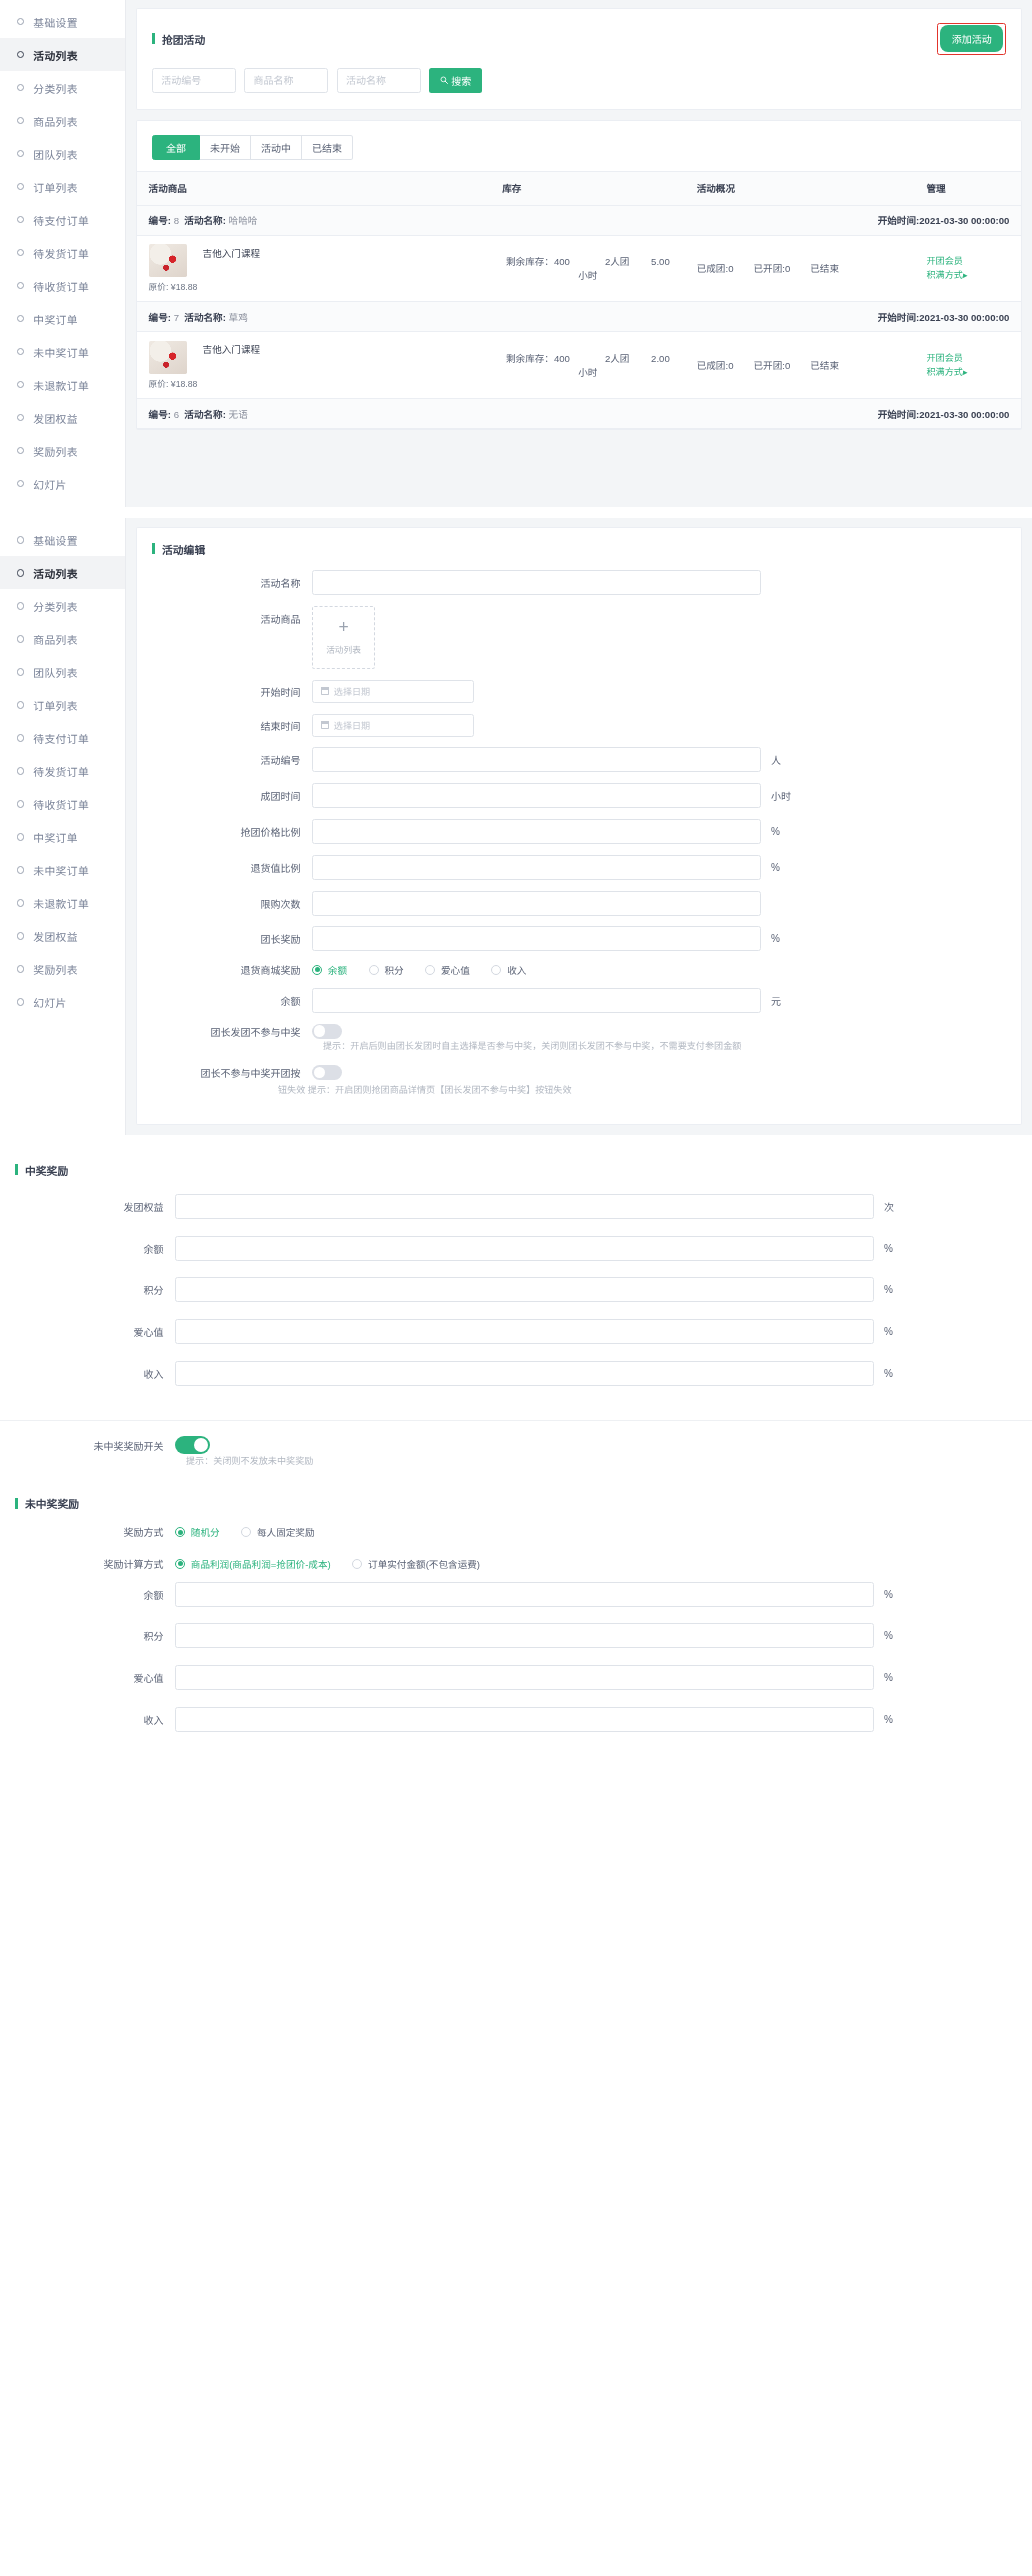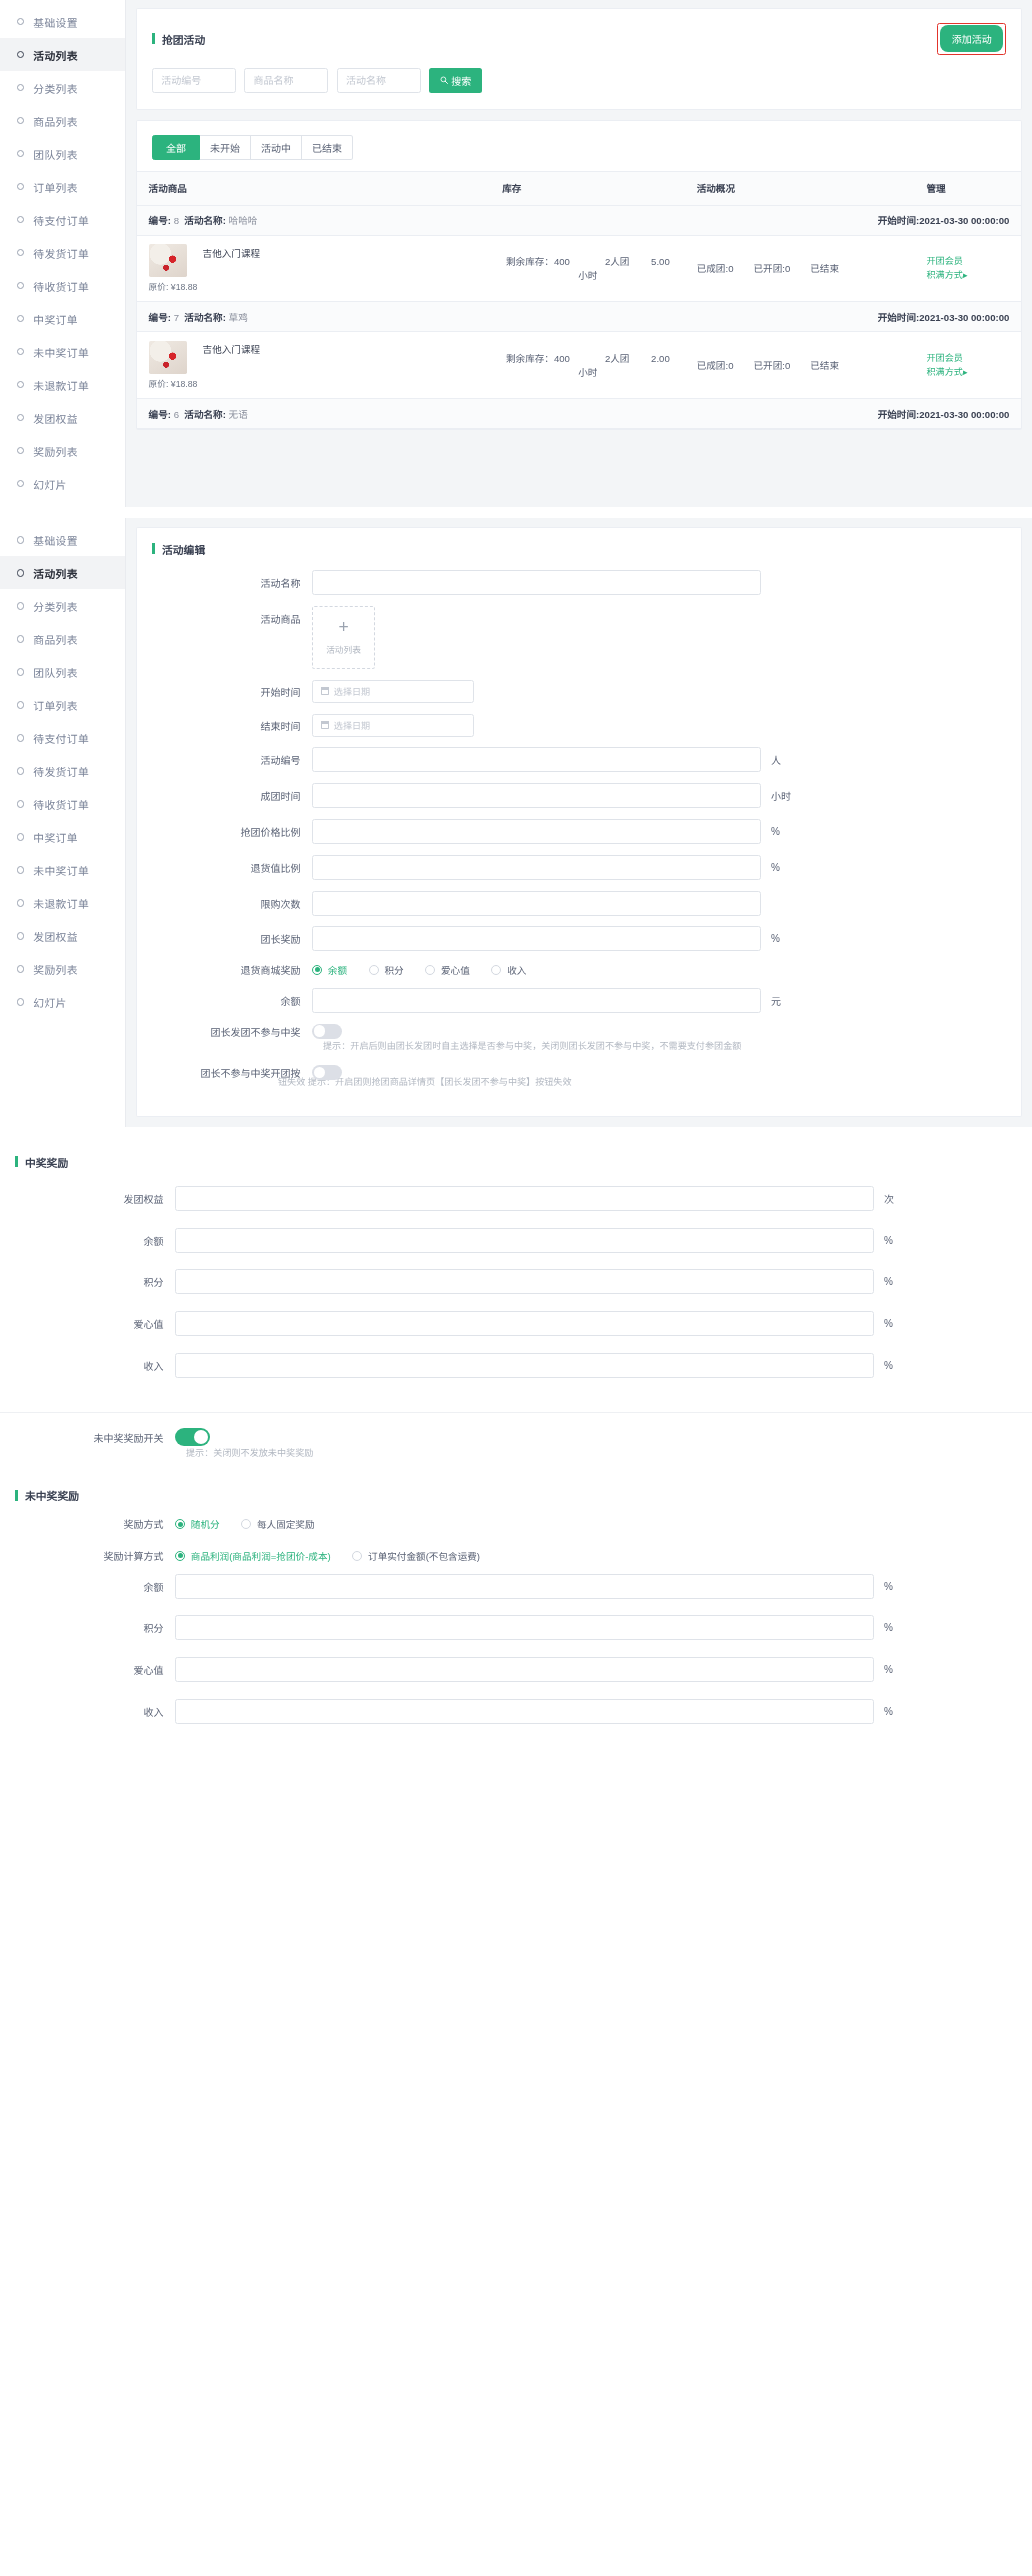--- a/index.html
+++ b/index.html
@@ -680,21 +680,21 @@
           </div>
 
           <div class="frm-row" style="margin-bottom:5px;">
             <div class="frm-label">团长发团不参与中奖</div>
             <div class="frm-ctrl">
               <div class="sw"></div>
             </div>
           </div>
           <div class="hint">提示：开启后则由团长发团时自主选择是否参与中奖，关闭则团长发团不参与中奖，不需要支付参团金额</div>
 
-          <div class="frm-row" style="margin-bottom:0;">
+          <div class="frm-row" style="margin-bottom:8px;">
             <div class="frm-label">团长不参与中奖开团按</div>
             <div class="frm-ctrl">
               <div class="sw"></div>
             </div>
           </div>
           <div class="hint" style="padding-left:141px;">
             <span>钮失效</span>
             <span>提示：开启团则抢团商品详情页【团长发团不参与中奖】按钮失效</span>
           </div>
 

